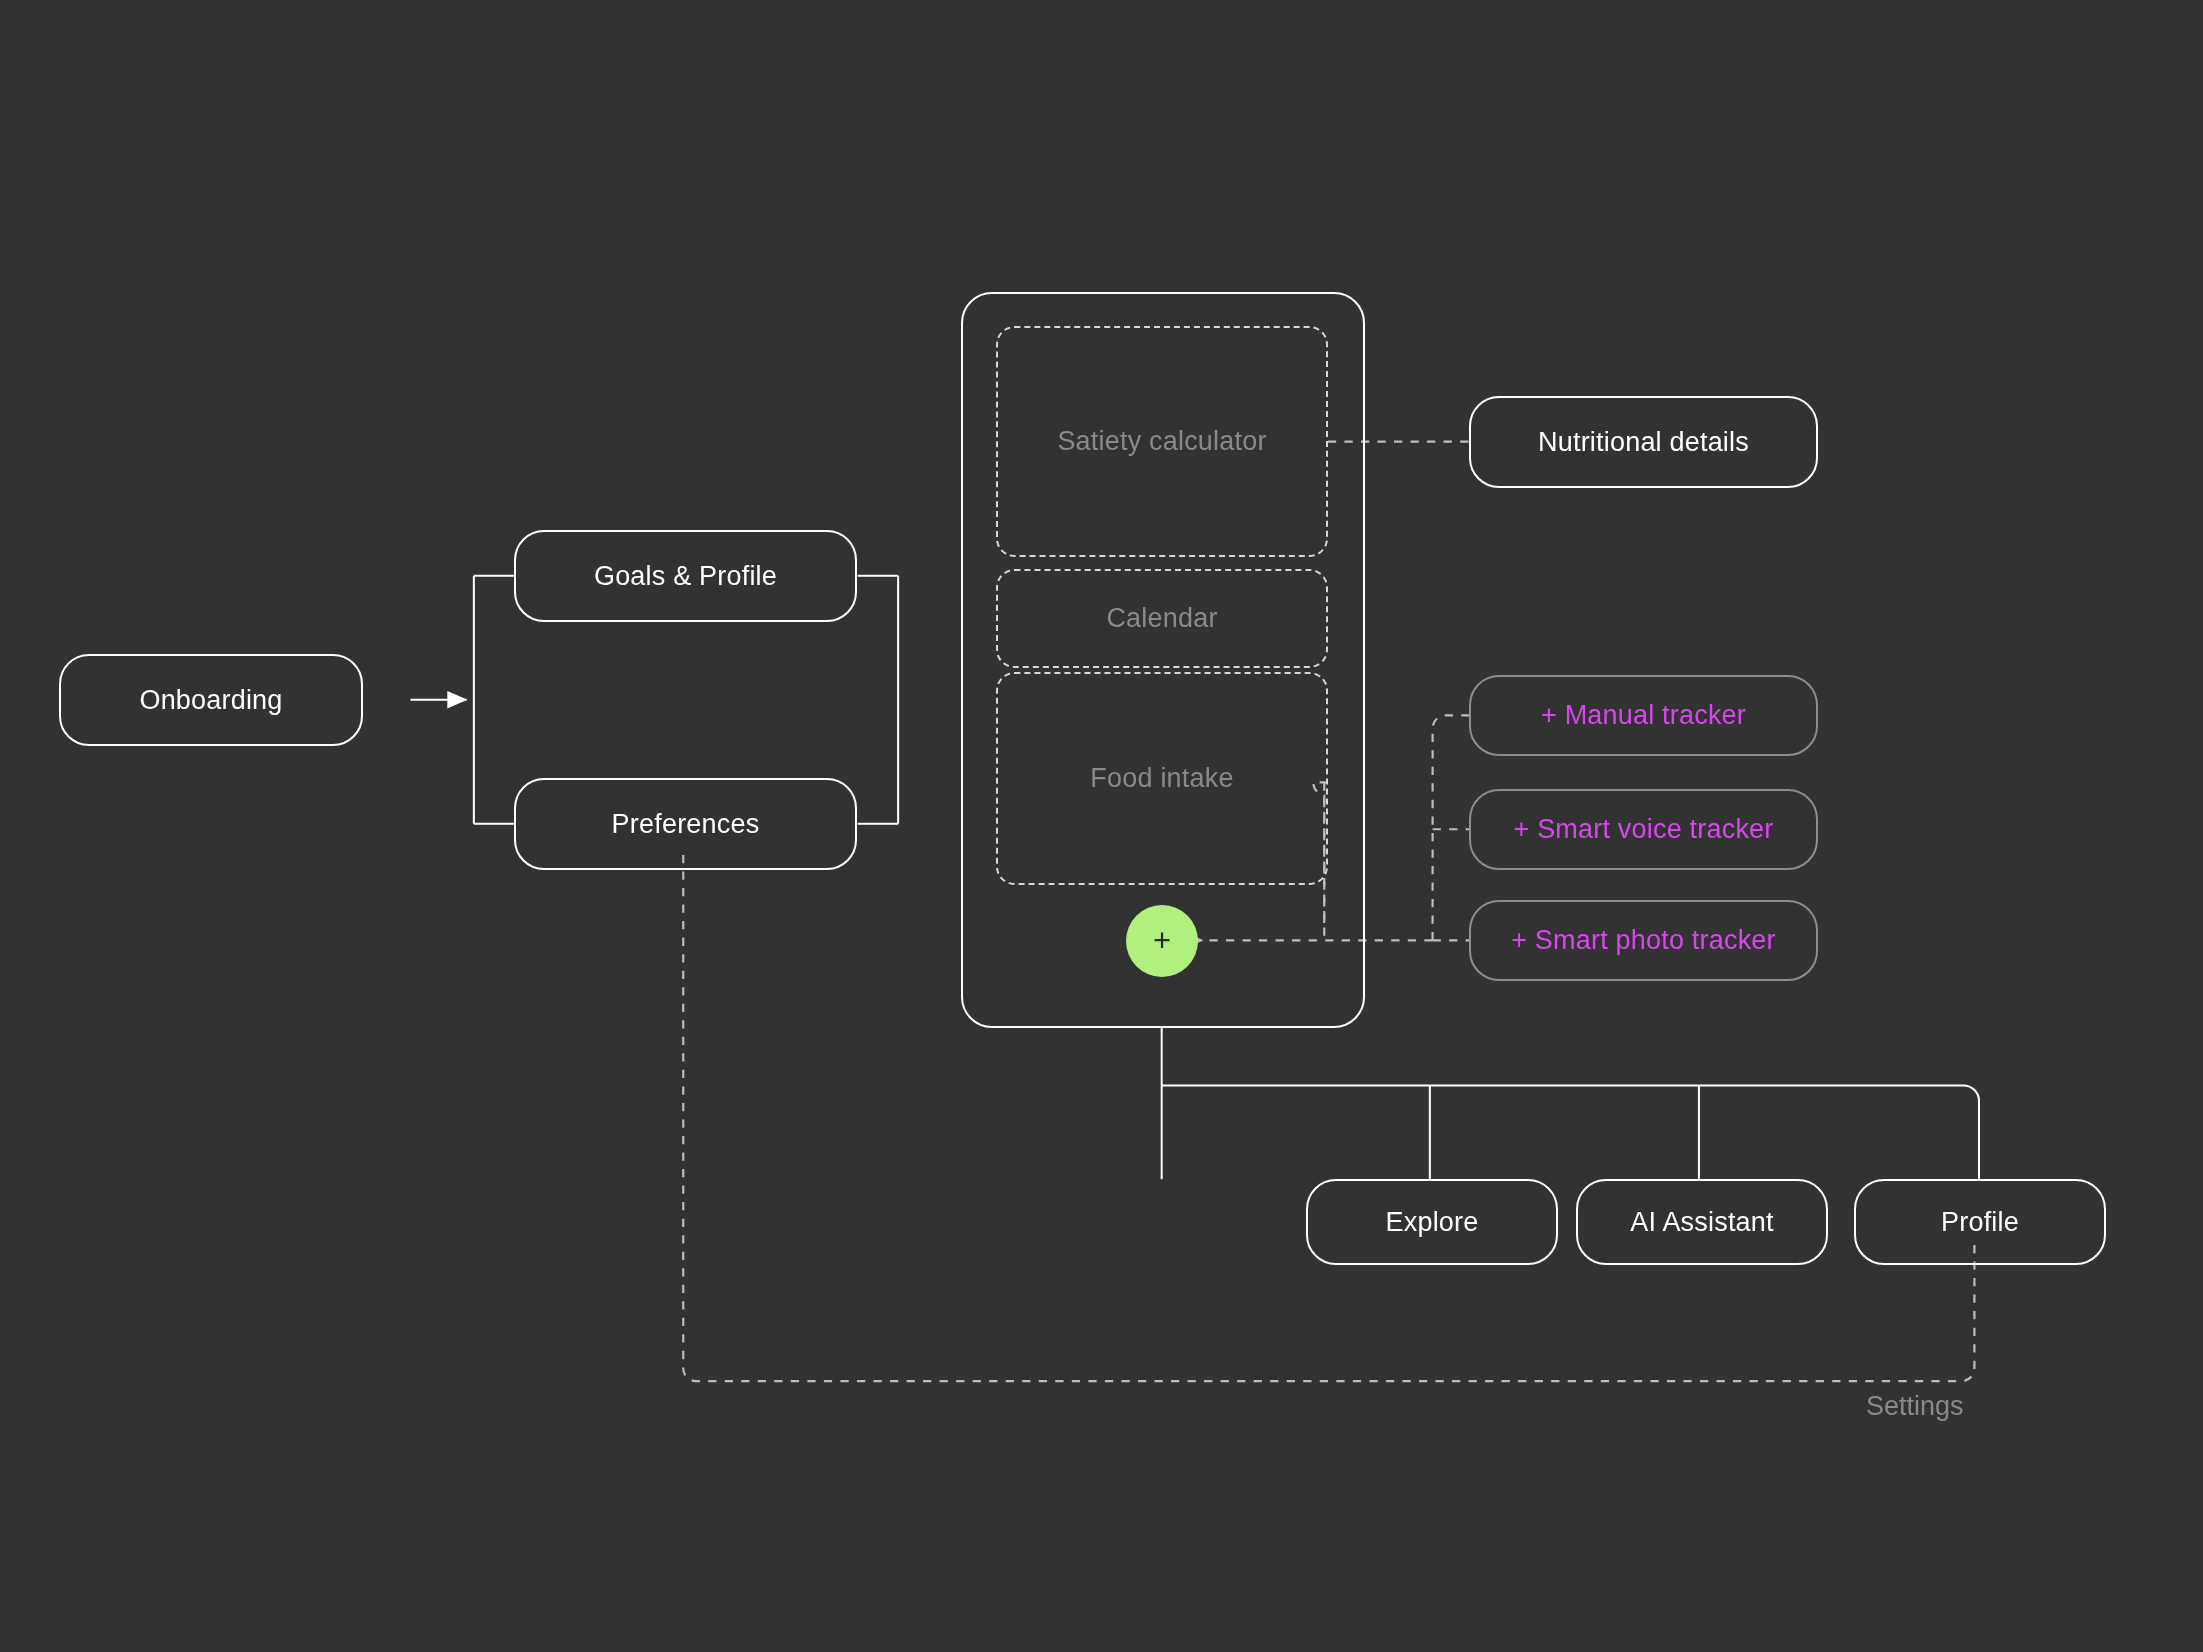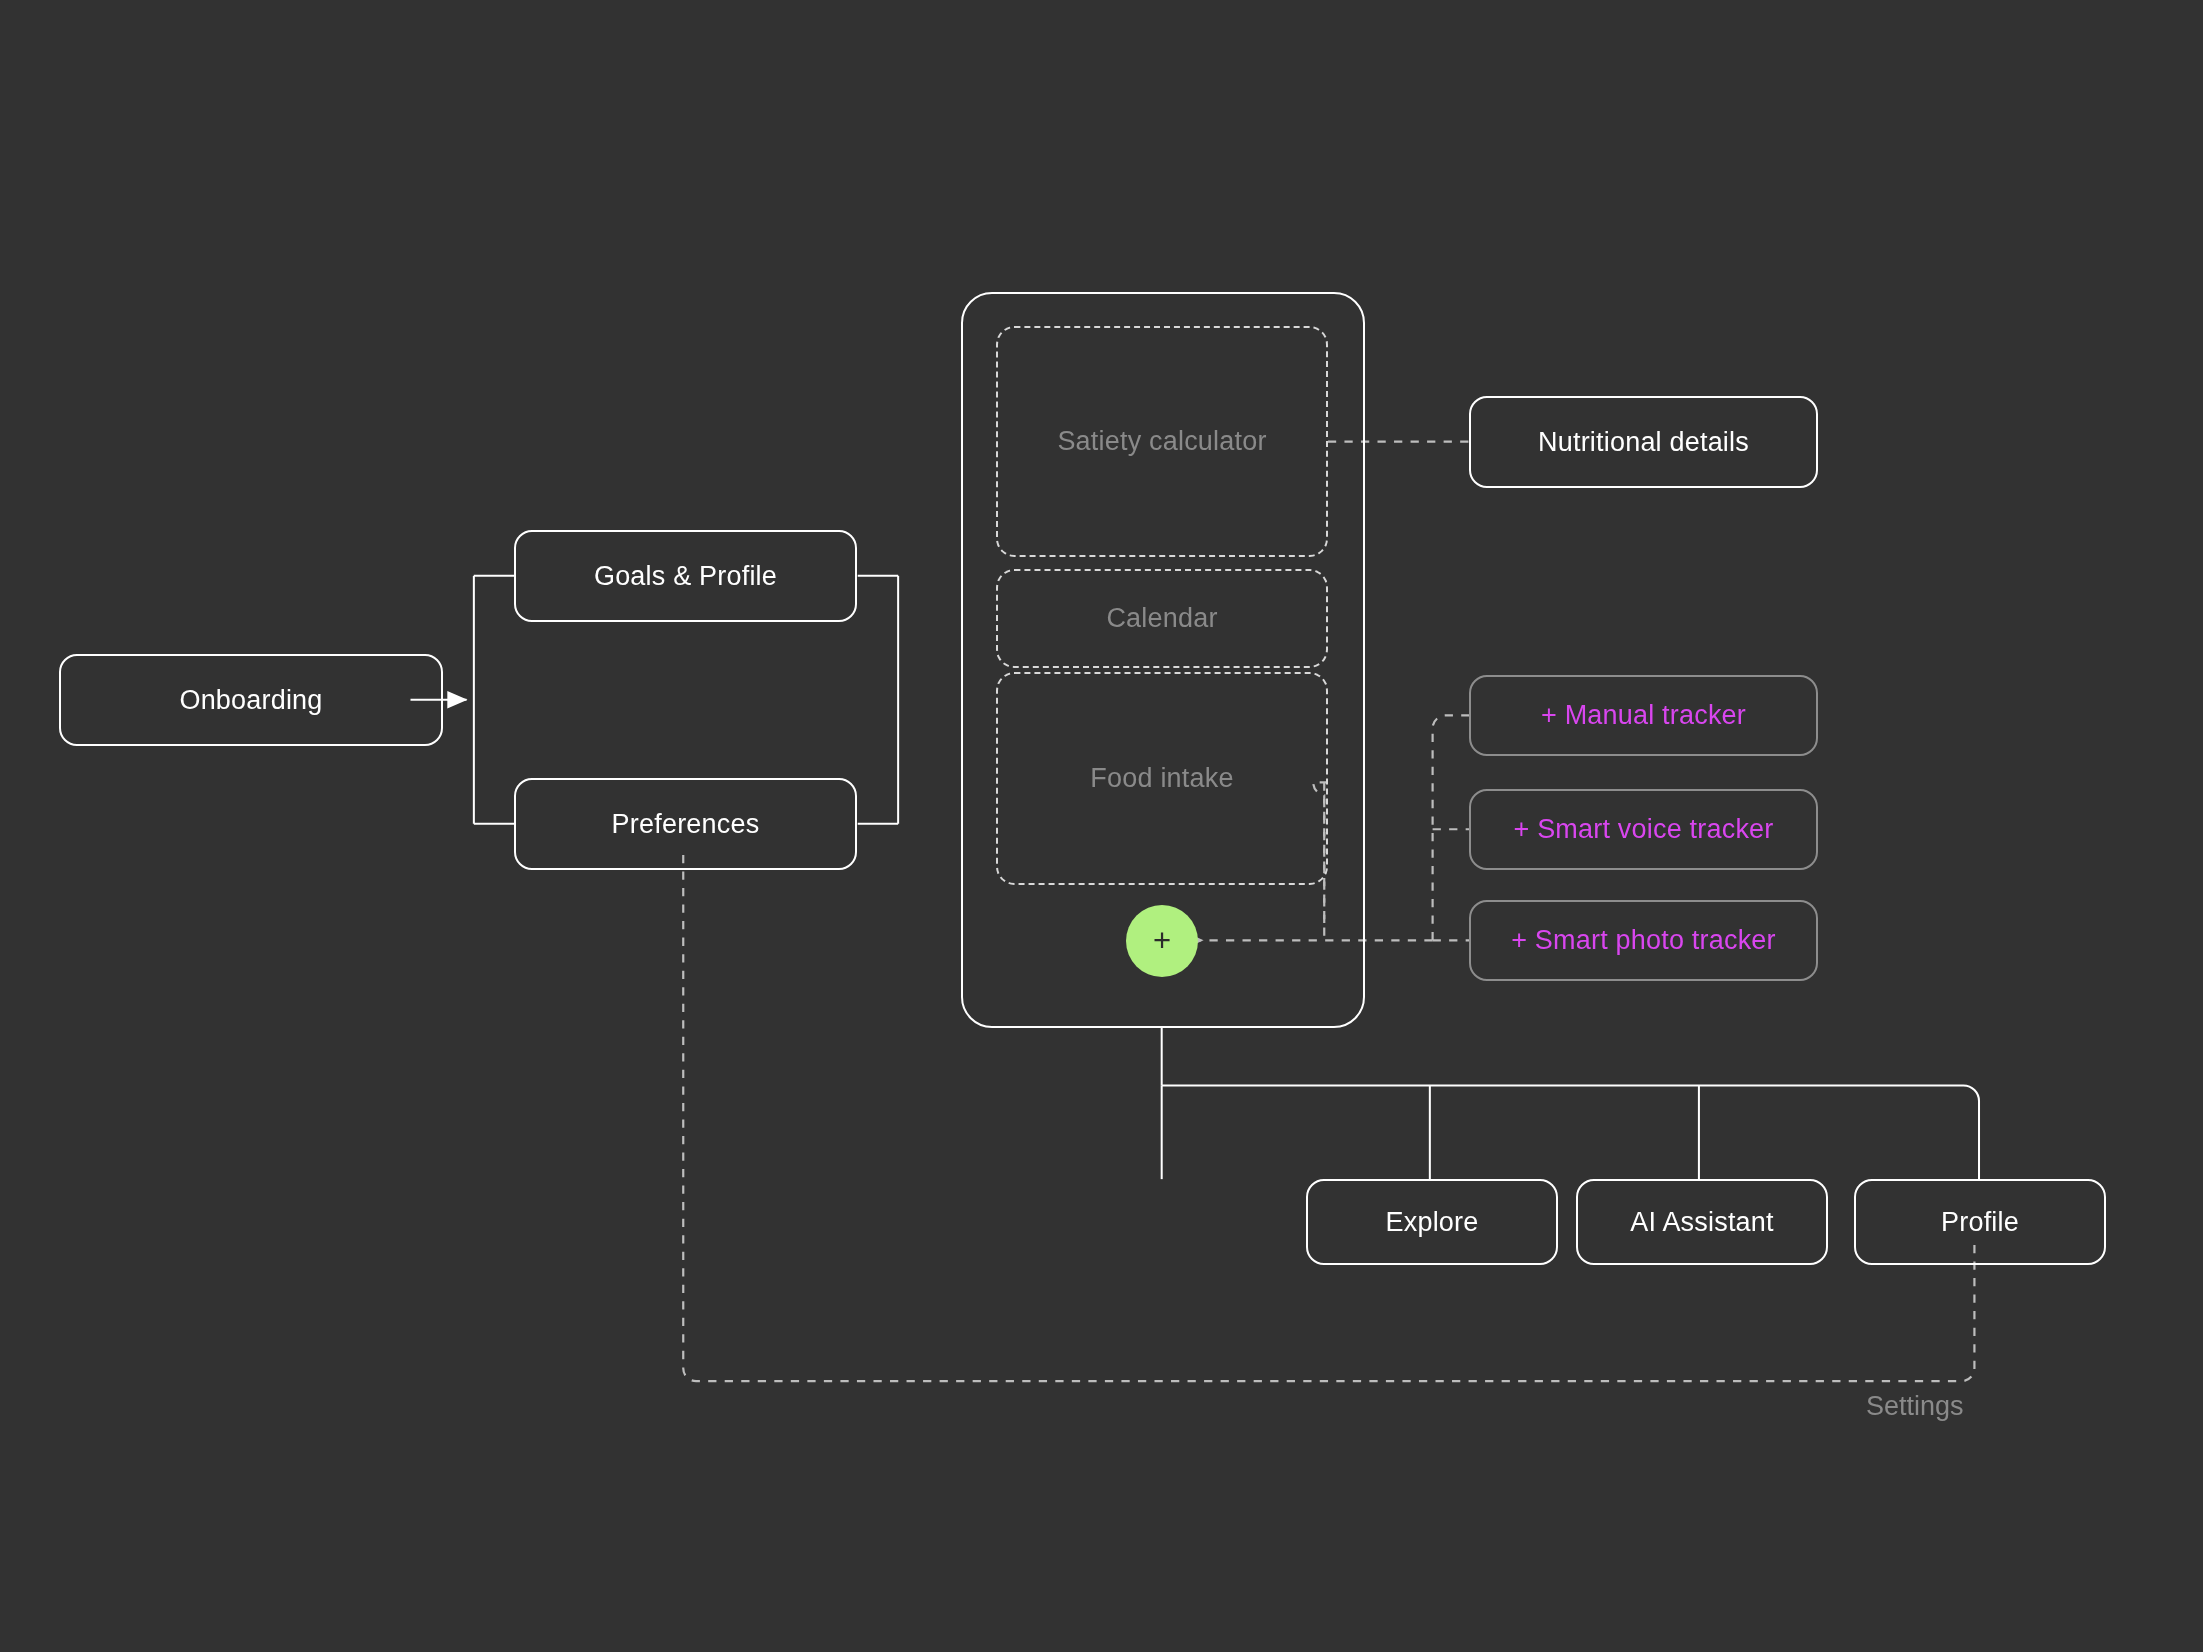--- a/index.html
+++ b/index.html
@@ -8,21 +8,21 @@
     font-family:"Liberation Sans","DejaVu Sans",sans-serif;
     -webkit-font-smoothing:antialiased;
   }
   #canvas{position:absolute;inset:0;width:2204px;height:1653px;}
   svg.edges{position:absolute;left:0;top:0;width:2204px;height:1653px;pointer-events:none;}
 
   
   .node{
     position:absolute;box-sizing:border-box;
     display:flex;align-items:center;justify-content:center;
-    border-radius:18px;
+    border-radius:30px;
     background:transparent;
     color:#ffffff;
     font-size:27px;
     letter-spacing:0.2px;
     text-align:center;
     white-space:nowrap;
   }
   .node.solid{border:2px solid #ffffff;}
   .node.muted{border:2px solid #8d8d8d;color:#d946ef;}
   .node.dashed{border:2px dashed #d8d8d8;color:#8a8a8a;background:transparent;}
@@ -90,21 +90,21 @@
       <path d="M1442,1010 L1442,1024"></path>
 
       <path d="M1560,1024 L1560,793 A14,14 0 0 1 1574,779 L1600,779"></path>
       <path d="M1560,903 L1600,903"></path>
       <path d="M1560,1024 L1600,1024"></path>
 
       <path d="M744,931 L744,1490 A14,14 0 0 0 758,1504 L2136,1504 A14,14 0 0 0 2150,1490 L2150,1348"></path>
     </g>
   </svg>
 
-  <div class="node solid" style="left:59px;top:654px;width:384px;height:92px;">
+  <div class="node solid" style="left:59px;top:654px;width:304px;height:92px;">
     <span>Onboarding</span>
   </div>
 
   <div class="node solid" style="left:514px;top:530px;width:343px;height:92px;">
     <span>Goals &amp; Profile</span>
   </div>
   <div class="node solid" style="left:514px;top:778px;width:343px;height:92px;">
     <span>Preferences</span>
   </div>
 

